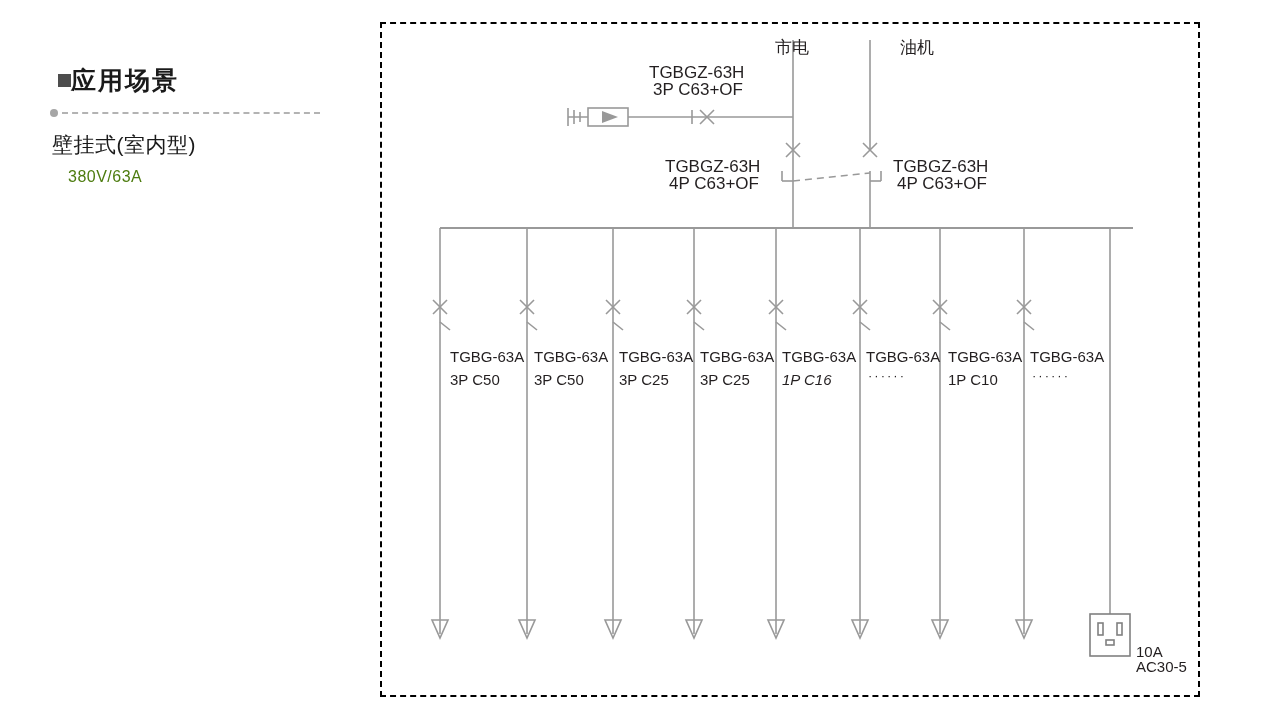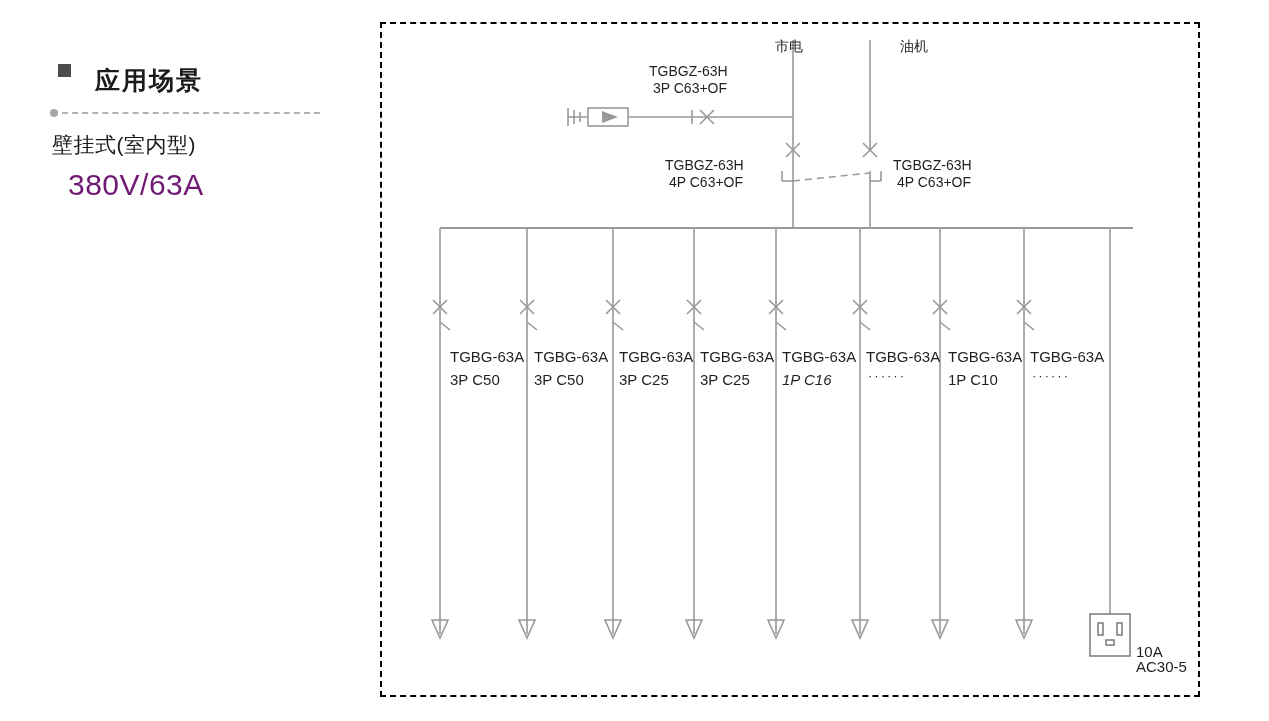--- a/index.html
+++ b/index.html
@@ -26,21 +26,22 @@
     left: 0;
     top: 0;
     width: 360px;
     height: 721px;
   }
   .title-row {
     position: absolute;
     left: 58px;
     top: 64px;
     display: flex;
-    gap: 24px;
+    align-items: center;
+    gap: 0;
   }
   .title-square {
     width: 13px;
     height: 13px;
     background: #4d4d4d;
     display: inline-block;
   }
   .title-text {
     font-size: 25px;
     font-weight: bold;
@@ -75,22 +76,22 @@
     left: 52px;
     top: 131px;
     font-size: 21px;
     color: #1a1a1a;
     letter-spacing: 0.5px;
   }
   .rating {
     position: absolute;
     left: 68px;
     top: 168px;
-    font-size: 30px;
-    color: #701a75;
+    font-size: 16px;
+    color: #4d7c0f;
     letter-spacing: 0.5px;
   }
 
   
   .diagram {
     position: absolute;
     left: 380px;
     top: 22px;
     width: 820px;
     height: 675px;
@@ -100,21 +101,21 @@
   .svg-wrap {
     position: absolute;
     left: 0;
     top: 0;
     width: 1269px;
     height: 721px;
     pointer-events: none;
   }
   .lbl {
     position: absolute;
-    font-size: 14px;
+    font-size: 17px;
     color: #231f20;
     white-space: nowrap;
     line-height: 1.45;
   }
   .lbl.center {
     text-align: center;
   }
   .lbl.small {
     font-size: 15px;
   }

